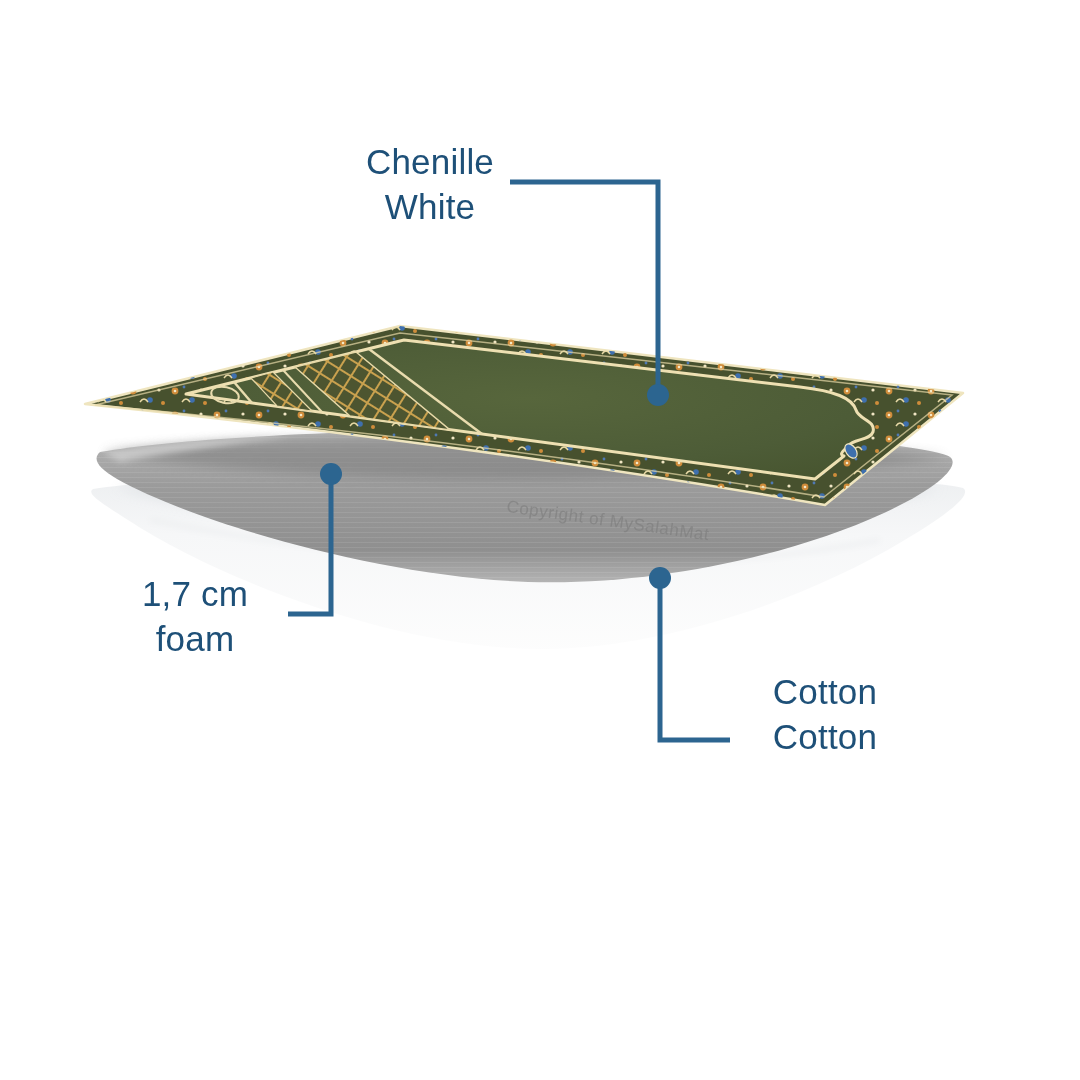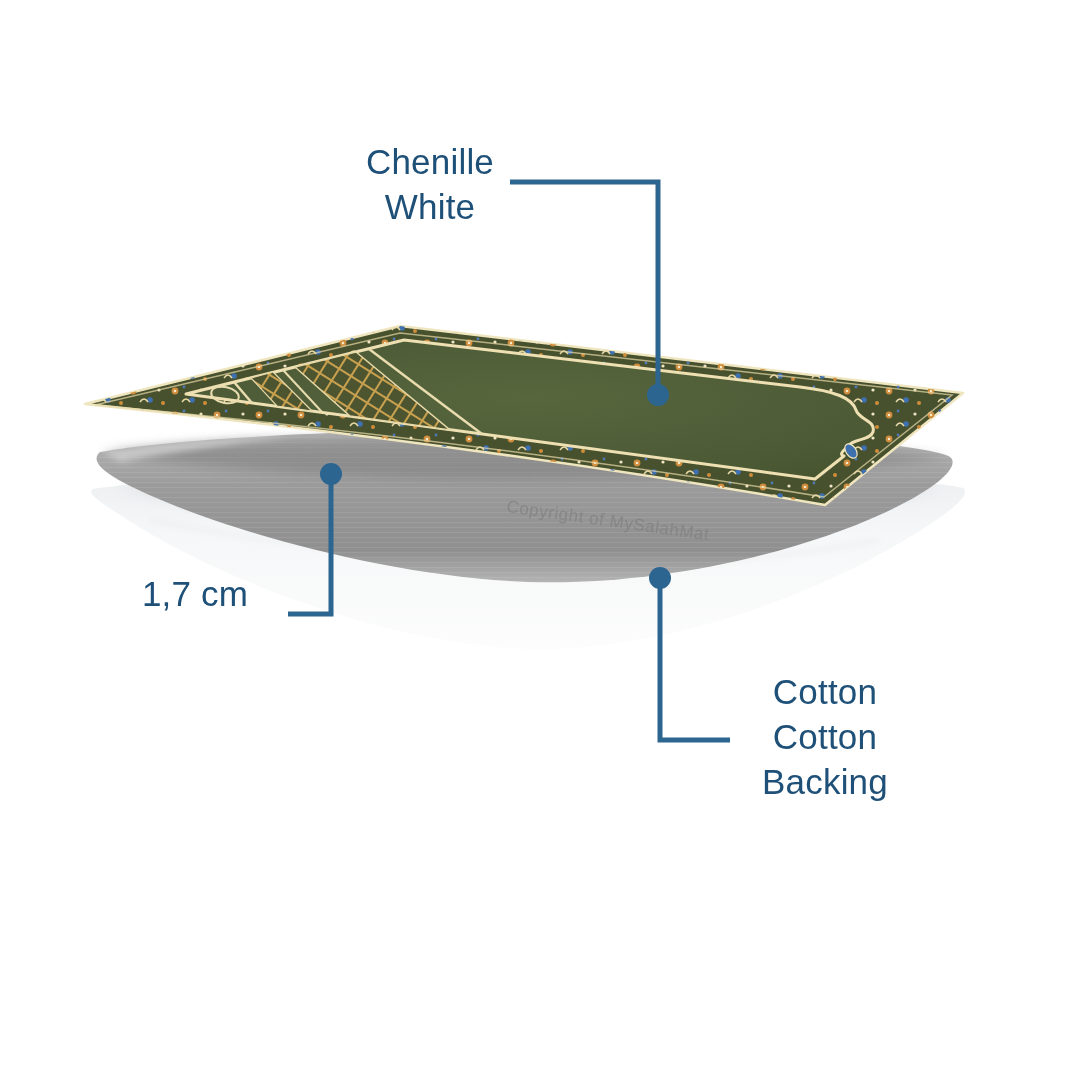--- a/index.html
+++ b/index.html
@@ -126,24 +126,24 @@
     </g>
   </svg>
 
   <div class="callout-label" id="lab-chenille">
     <div>Chenille</div>
     <div>White</div>
   </div>
 
   <div class="callout-label" id="lab-foam">
     <div>1,7 cm</div>
+    <div>foam</div>
   </div>
 
   <div class="callout-label" id="lab-backing">
     <div>Cotton</div>
     <div>Cotton</div>
-    <div>Backing</div>
   </div>
 
   <div id="watermark">Copyright of MySalahMat</div>
 
 
 </div>
 
 </body></html>

